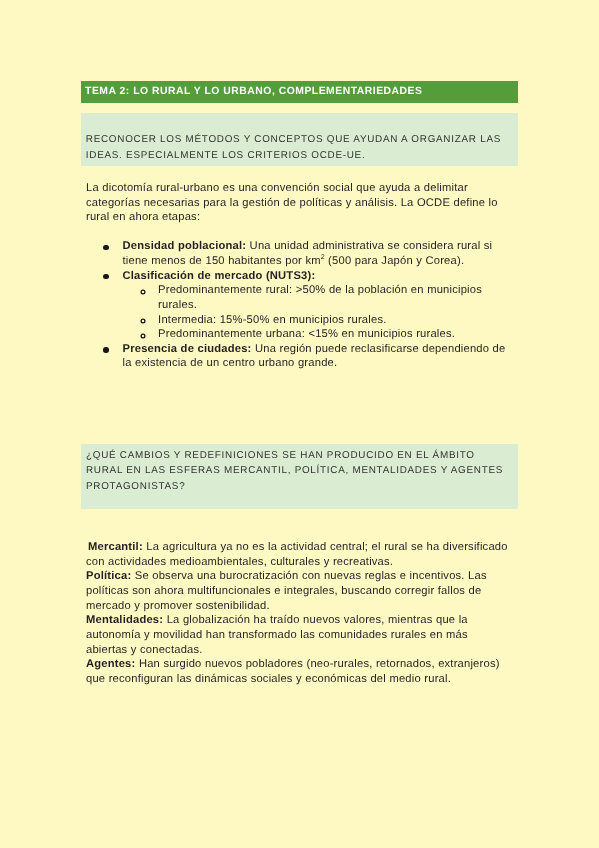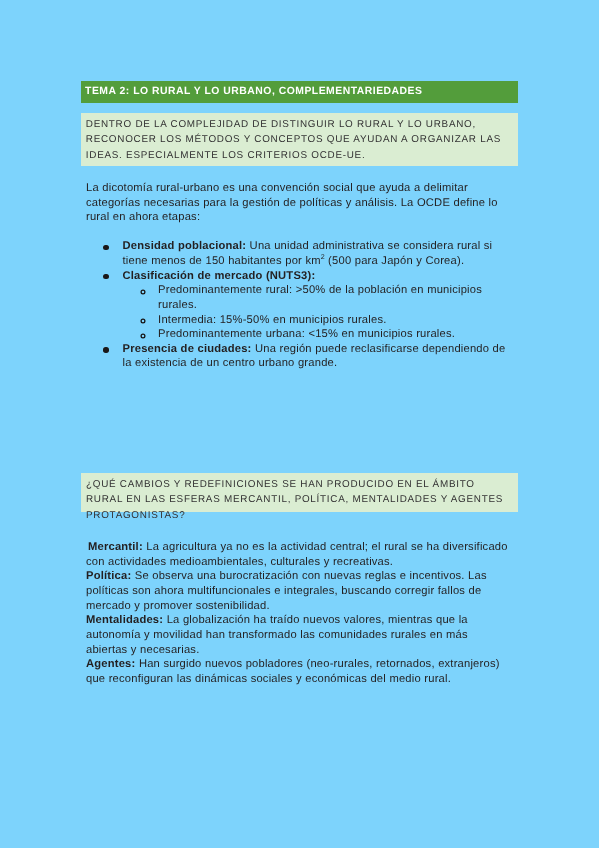--- a/index.html
+++ b/index.html
@@ -1,19 +1,19 @@
 <!DOCTYPE html>
 <html><head>
 <meta charset="utf-8">
 <title>TEMA 2: LO RURAL Y LO URBANO, COMPLEMENTARIEDADES</title>
 <style>
   html,body{margin:0;padding:0;background:#fff;}
   body{width:599px;height:848px;font-family:"Liberation Sans",sans-serif;
        -webkit-font-smoothing:antialiased;text-rendering:geometricPrecision;}
-  .page{position:relative;width:599px;height:848px;background:#7dd3fc;overflow:hidden;}
+  .page{position:relative;width:599px;height:848px;background:#fef9c3;overflow:hidden;}
 
   
   .title-bar{position:absolute;left:80.8px;top:81px;width:437.2px;height:21.8px;background:#539d3b;}
   .title-bar .title-text{position:absolute;left:4.3px;top:6.3px;color:#fff;
         font-size:10.4px;font-weight:bold;letter-spacing:0.5px;white-space:nowrap;line-height:10px;}
 
   
   .callout{position:absolute;background:#daedd2;}
   .callout .cline{position:absolute;left:5px;color:#333233;font-size:9.9px;
         letter-spacing:0.735px;white-space:nowrap;line-height:10px;}
@@ -31,21 +31,20 @@
 </head>
 <body>
 
 <div class="page">
 
   <div class="title-bar">
     <div class="title-text">TEMA 2: LO RURAL Y LO URBANO, COMPLEMENTARIEDADES</div>
   </div>
 
   <div class="callout" id="intro-box" style="left:80.8px;top:113.1px;width:437.4px;height:52.5px;">
-      <div class="cline" style="top:6.70px">DENTRO DE LA COMPLEJIDAD DE DISTINGUIR LO RURAL Y LO URBANO,</div>
       <div class="cline" style="top:37.70px">IDEAS. ESPECIALMENTE LOS CRITERIOS OCDE-UE.</div>
       <div class="cline" style="top:22.20px">RECONOCER LOS MÉTODOS Y CONCEPTOS QUE AYUDAN A ORGANIZAR LAS</div>
     </div>
 
   <div id="intro-para">
       <div class="tl" style="left:86px;top:183.00px">La dicotomía rural-urbano es una convención social que ayuda a delimitar</div>
       <div class="tl" style="left:86px;top:197.66px">categorías necesarias para la gestión de políticas y análisis. La OCDE define lo</div>
       <div class="tl" style="left:86px;top:212.32px">rural en ahora etapas:</div>
     </div>
 
@@ -72,32 +71,32 @@
         <svg width="6" height="6" viewBox="0 0 6 6">
           <circle cx="3" cy="3" r="1.9" fill="none" stroke="#161314" stroke-width="1.25"></circle>
         </svg>
       </div>
       <div class="tl" style="left:158.1px;top:329.16px">Predominantemente urbana: &lt;15% en municipios rurales.</div>
       <div class="bul lv1" style="left:103.4px;top:347.22px"></div>
       <div class="tl" style="left:122.5px;top:343.82px"><b>Presencia de ciudades:</b> Una región puede reclasificarse dependiendo de</div>
       <div class="tl" style="left:122.5px;top:358.48px">la existencia de un centro urbano grande.</div>
     </div>
 
-  <div class="callout" id="question-box" style="left:81px;top:473px;width:437.4px;height:39px;">
+  <div class="callout" id="question-box" style="left:81px;top:444px;width:437.4px;height:65px;">
       <div class="cline" style="top:6.70px">¿QUÉ CAMBIOS Y REDEFINICIONES SE HAN PRODUCIDO EN EL ÁMBITO</div>
       <div class="cline" style="top:22.20px">RURAL EN LAS ESFERAS MERCANTIL, POLÍTICA, MENTALIDADES Y AGENTES</div>
       <div class="cline" style="top:37.70px">PROTAGONISTAS?</div>
     </div>
 
   <div id="answers">
       <div class="tl" style="left:88.00px;top:542.00px"><b>Mercantil:</b> La agricultura ya no es la actividad central; el rural se ha diversificado</div>
       <div class="tl" style="left:86px;top:556.66px">con actividades medioambientales, culturales y recreativas.</div>
       <div class="tl" style="left:86.00px;top:571.32px"><b>Política:</b> Se observa una burocratización con nuevas reglas e incentivos. Las</div>
       <div class="tl" style="left:86px;top:585.98px">políticas son ahora multifuncionales e integrales, buscando corregir fallos de</div>
       <div class="tl" style="left:86px;top:600.64px">mercado y promover sostenibilidad.</div>
       <div class="tl" style="left:86.00px;top:615.30px"><b>Mentalidades:</b> La globalización ha traído nuevos valores, mientras que la</div>
       <div class="tl" style="left:86px;top:629.96px">autonomía y movilidad han transformado las comunidades rurales en más</div>
-      <div class="tl" style="left:86px;top:644.62px">abiertas y necesarias.</div>
+      <div class="tl" style="left:86px;top:644.62px">abiertas y conectadas.</div>
       <div class="tl" style="left:86.00px;top:659.28px"><b>Agentes:</b> Han surgido nuevos pobladores (neo-rurales, retornados, extranjeros)</div>
       <div class="tl" style="left:86px;top:673.94px">que reconfiguran las dinámicas sociales y económicas del medio rural.</div>
     </div>
 
 </div>
 
 </body></html>

